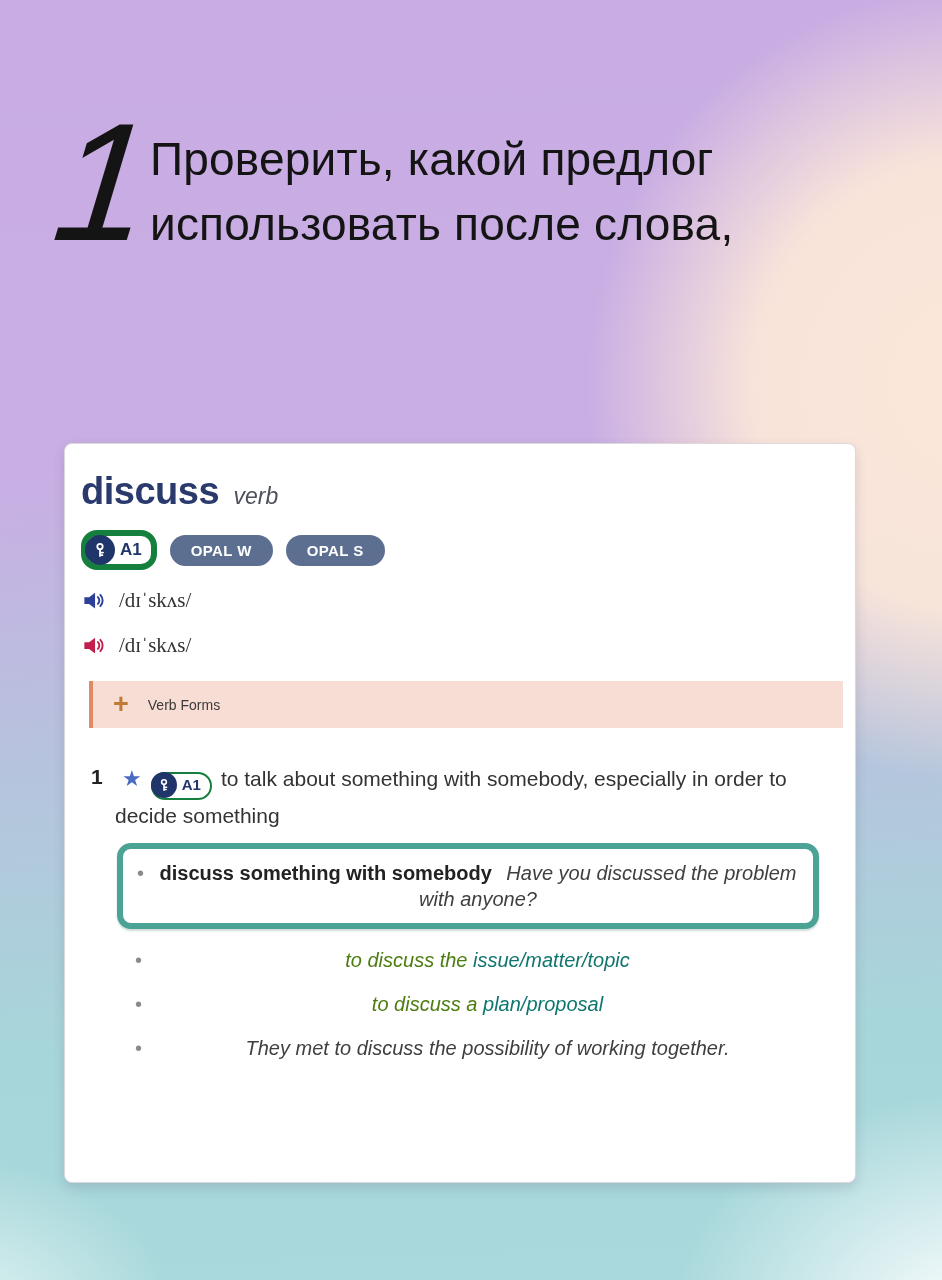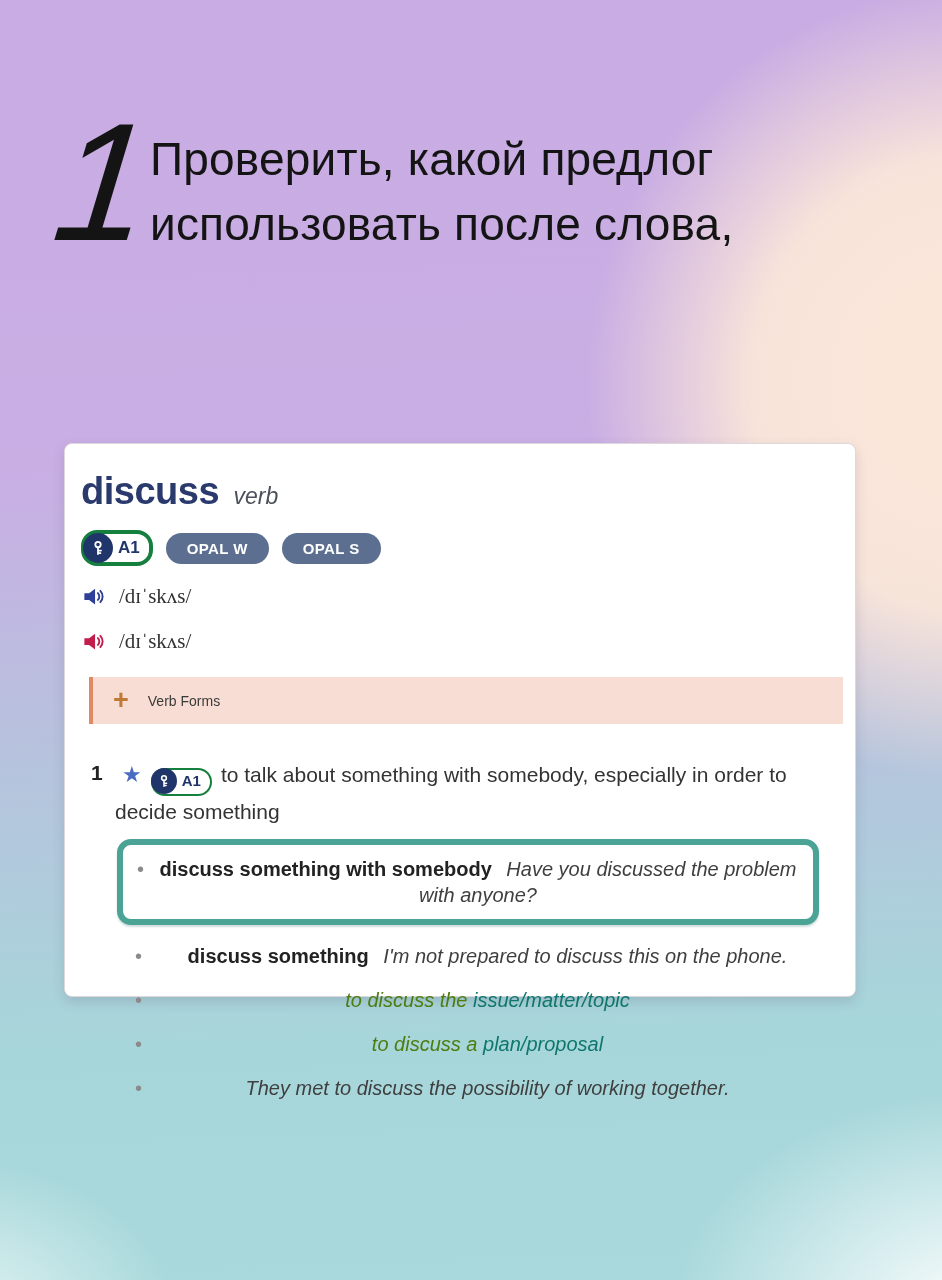--- a/index.html
+++ b/index.html
@@ -19,31 +19,31 @@
     font-size:168px;line-height:1;font-style:italic;font-weight:400;
     transform:skewX(-6deg);color:#141414;
   }
   .heading{
     position:absolute;left:150px;top:127px;
     font-size:46px;line-height:1.42;color:#141414;letter-spacing:0.2px;font-weight:400;
   }
 
   
   .card{
-    position:absolute;left:64px;top:443px;width:792px;height:554px;box-sizing:border-box;
+    position:absolute;left:64px;top:443px;width:792px;height:740px;box-sizing:border-box;
     background:#ffffff;border:1px solid #ded8dd;border-radius:8px;
     box-shadow:0 5px 12px rgba(80,70,100,0.18);
     padding:26px 14px 0 14px;color:#333;
   }
   .headword-row{margin-left:2px;}
   .headword{font-size:38px;font-weight:bold;color:#2a3a6c;letter-spacing:-0.5px;}
   .pos{font-style:italic;font-size:23px;color:#4c515c;margin-left:10px;}
 
   .badges-row{display:flex;align-items:center;gap:13px;margin:17px 0 0 2px;}
-  .key-badge{display:inline-flex;align-items:center;background:#fff;border:4px solid #15803d;border-radius:16px;height:28px;padding-right:9px;}
+  .key-badge{display:inline-flex;align-items:center;background:#fff;border:6px solid #15803d;border-radius:16px;height:28px;padding-right:9px;}
   .key-circle{width:30px;height:30px;margin:-1px 0 0 -2px;border-radius:50%;background:#20356a;display:flex;align-items:center;justify-content:center;}
   .key-level{color:#20356a;font-weight:bold;font-size:17px;padding-left:5px;}
   .opal-pill{background:#5d6f91;color:#fff;font-weight:bold;font-size:15px;letter-spacing:0.4px;padding:7px 21px;border-radius:17px;}
 
   .pron-row{display:flex;align-items:center;gap:11px;margin:15px 0 0 2px;height:30px;}
   .speaker{display:inline-flex;width:27px;height:27px;}
   .speaker.blue{color:#2e3f97;}
   .speaker.red{color:#c11e4e;}
   .ipa{font-family:Liberation Serif, serif;font-size:21px;color:#333;}
 
@@ -150,24 +150,20 @@
             <span class="key-level">A1</span>
           </span><span class="definition">to talk about something with somebody, especially in order to decide something</span>
       </div>
 
       <ul class="examples">
         <li class="highlighted">
           <span class="pattern">discuss something with somebody</span>
           <span class="ex">Have you discussed the problem with anyone?</span>
         </li>
         <li>
-          <span class="pattern">discuss something</span>
-          <span class="ex">I'm not prepared to discuss this on the phone.</span>
-        </li>
-        <li>
           <span class="lead">to discuss the </span><span class="collocates">issue/matter/topic</span>
         </li>
         <li>
           <span class="lead">to discuss a </span><span class="collocates">plan/proposal</span>
         </li>
         <li>
           <span class="ex">They met to discuss the possibility of working together.</span>
         </li>
       </ul>
     </div>

